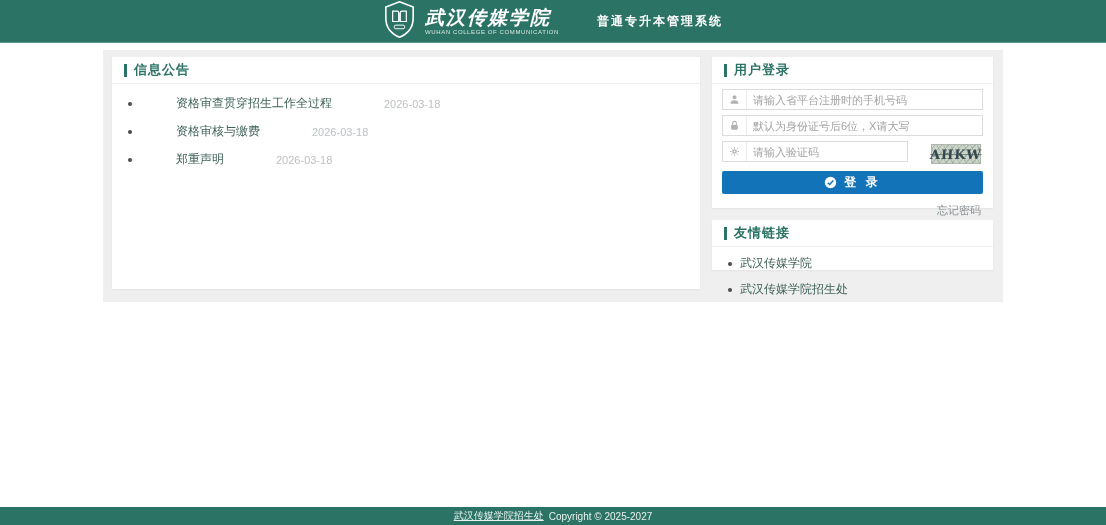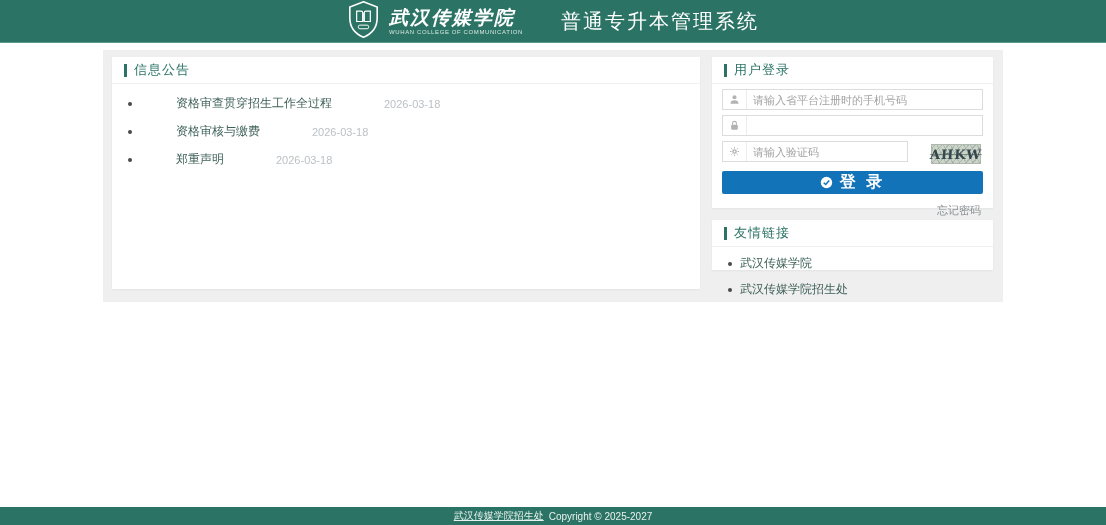--- a/index.html
+++ b/index.html
@@ -25,40 +25,40 @@
     font-family: "DejaVu Serif", serif;
     font-style: italic; font-weight: bold;
     font-size: 19px; color: #ffffff; letter-spacing: 2px; line-height: 21px;
     white-space: nowrap;
   }
   .brand-en {
     font-size: 6px; color: #d8e8e2; letter-spacing: 0.6px; line-height: 8px;
     white-space: nowrap;
   }
   .sys-title {
-    margin-left: 38px; font-size: 20px; font-weight: normal; color: #ffffff;
+    margin-left: 38px; font-size: 12px; font-weight: bold; color: #ffffff;
     letter-spacing: 2px; white-space: nowrap;
   }
 
   
   .main-bg {
     position: absolute; left: 103px; top: 50px; width: 900px; height: 252px;
     background: #efefef;
   }
 
   .card {
     position: absolute; background: #ffffff;
     box-shadow: 0 1px 2px rgba(0,0,0,0.05);
   }
   .card-header {
     height: 27px; display: flex; align-items: center;
     padding: 0 12px; border-bottom: 1px solid #f0f0f0;
   }
   .title-bar { width: 3px; height: 13px; background: #2B7365; margin-right: 7px; }
-  .card-title { font-size: 13px; font-weight: normal; color: #2B7365; letter-spacing: 1px; }
+  .card-title { font-size: 13px; font-weight: bold; color: #2B7365; letter-spacing: 1px; }
 
   
   .card-announcements { left: 112px; top: 57px; width: 588px; height: 232px; }
   .ann-list { list-style: none; padding: 11px 16px; }
   .ann-item { display: flex; align-items: center; margin-bottom: 11px; gap: 36px; }
   .dot { width: 4px; height: 4px; border-radius: 50%; background: #4a4a4a; margin-right: 8px; flex: 0 0 auto; }
   .ann-link { font-size: 12px; color: #3f6158; cursor: pointer; text-decoration: none; }
   .ann-date { font-size: 11px; color: #bcc1c4; margin-left: 16px; }
 
   
@@ -93,21 +93,21 @@
   }
   .captcha-text {
     font-family: "DejaVu Serif", serif; font-weight: bold; font-size: 13px;
     color: #33474e; letter-spacing: 1px; text-decoration: line-through;
     text-decoration-color: rgba(60,80,70,0.55); transform: skewX(-4deg);
   }
   .login-btn {
     height: 23px; margin-top: 4px; background: #1373B9; border: none; width: 100%;
     border-radius: 2px; cursor: pointer;
     display: flex; align-items: center; justify-content: center;
-    color: #ffffff; font-size: 16px; font-weight: bold; letter-spacing: 3px;
+    color: #ffffff; font-size: 12px; font-weight: bold; letter-spacing: 3px;
     font-family: "Liberation Sans", sans-serif;
   }
   .login-btn svg { width: 13px; height: 13px; margin-right: 7px; }
   .forgot-row { text-align: right; padding: 6px 2px 0 0; }
   .forgot-link { font-size: 11px; color: #8a9094; cursor: pointer; text-decoration: none; }
 
   
   .card-links { left: 712px; top: 220px; width: 281px; height: 50px; }
   .friend-list { list-style: none; padding: 8px 16px; }
   .friend-item { display: flex; align-items: center; margin-bottom: 9px; }
@@ -188,20 +188,21 @@
       <input type="text" placeholder="请输入省平台注册时的手机号码" style="">
     </div>
 
     <div class="input-row">
       <span class="icon-cell">
         <svg viewBox="0 0 16 16">
           <rect x="3.2" y="7" width="9.6" height="7" rx="1.2" fill="#b2b2b2"></rect>
           <path d="M5.2 7V4.8a2.8 2.8 0 0 1 5.6 0V7" stroke="#b2b2b2" stroke-width="1.5" fill="none"></path>
         </svg>
       </span>
+      <input type="password" placeholder="默认为身份证号后6位，X请大写" style="">
     </div>
 
     <div class="captcha-line">
       <div class="input-row">
         <span class="icon-cell">
           <svg viewBox="0 0 16 16">
             <g stroke="#b2b2b2" stroke-width="1.4">
               <line x1="8" y1="1.4" x2="8" y2="3.6"></line>
                 <line x1="8" y1="12.4" x2="8" y2="14.6"></line>
               <line x1="1.4" y1="8" x2="3.6" y2="8"></line>

